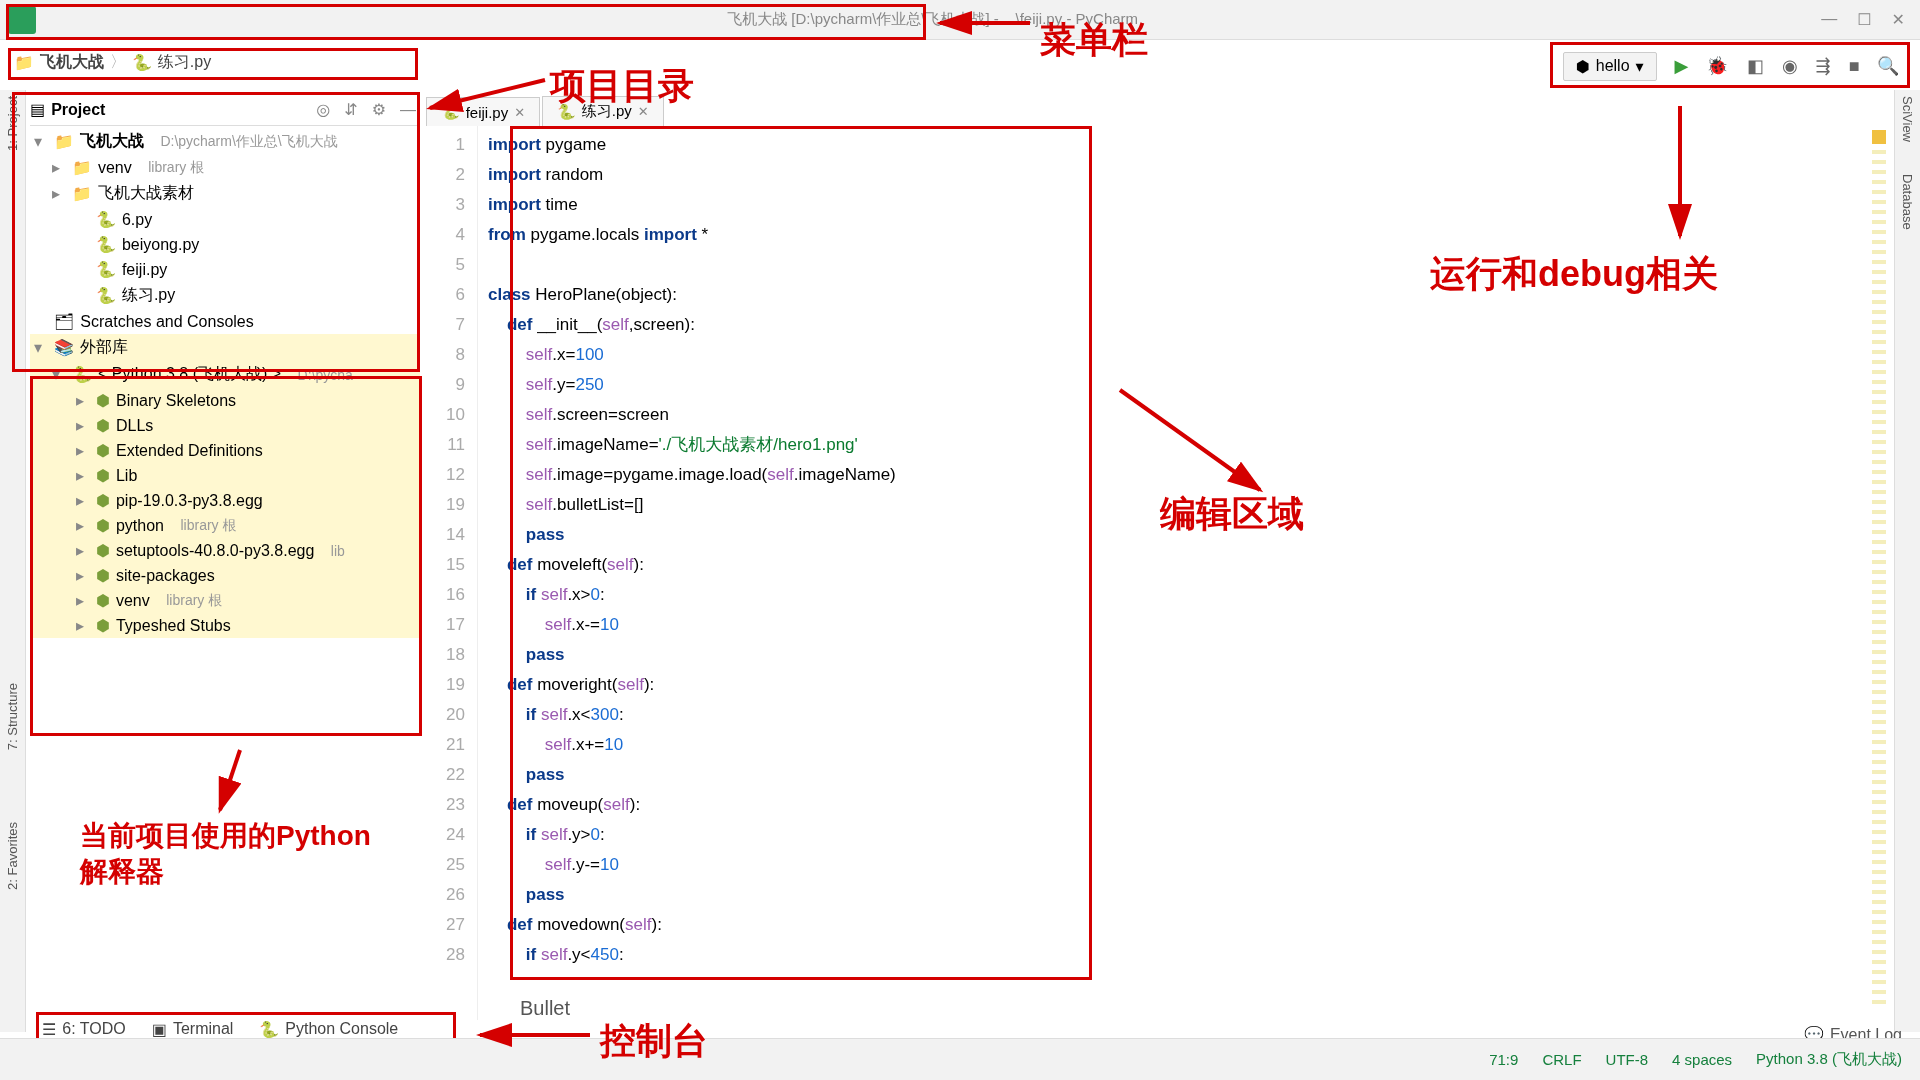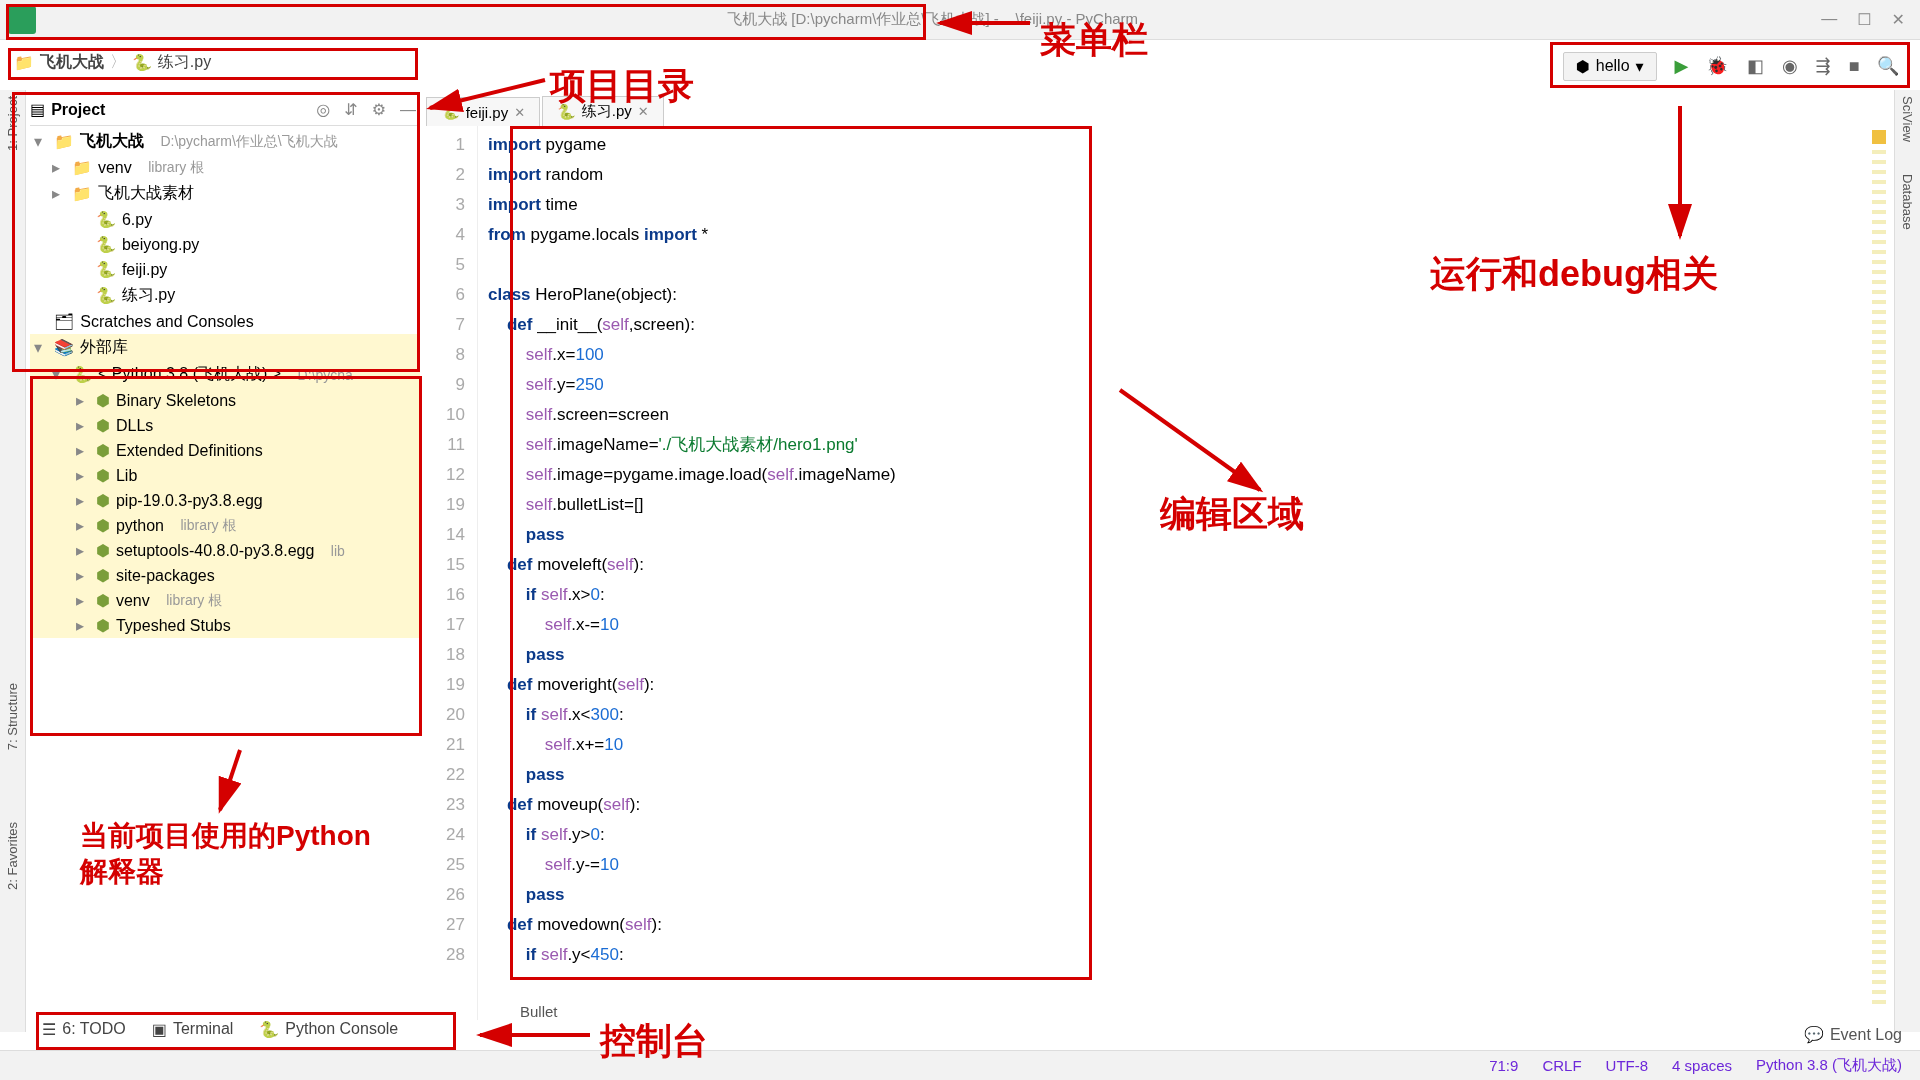--- a/index.html
+++ b/index.html
@@ -48,33 +48,33 @@
 .tabs { position: absolute; top: 94px; left: 426px; height: 32px; display: flex; align-items: flex-end; gap: 2px; }
 .tab { padding: 5px 14px; border: 1px solid #ccc; border-bottom: none; background: #f7f7f7; display: flex; align-items: center; gap: 6px; font-size: 15px; }
 .tab .x { color: #888; font-size: 13px; }
 
 
 .editor { position: absolute; top: 126px; left: 426px; right: 28px; bottom: 60px; display: flex; }
 .gutter { width: 52px; text-align: right; color: #aaa; padding-right: 12px; font-family: Consolas, monospace; font-size: 17px; line-height: 30px; padding-top: 4px; border-right: 1px solid #eee; }
 .code { flex: 1; font-family: Consolas, monospace; font-size: 17px; line-height: 30px; padding: 4px 0 0 10px; white-space: pre; }
 .k { color: #0b3a8a; font-weight: 600; } .s { color: #0a7a2f; } .n { color: #1a6cd4; } .m { color: #9a5ab0; text-align: right; }
 .red-box-code { position: absolute; top: 126px; left: 510px; width: 582px; height: 854px; border: 3px solid #d40000; pointer-events: none; }
-.crumb-path { position: absolute; left: 520px; bottom: 60px; color: #555; font-size: 15px; }
+.crumb-path { position: absolute; left: 520px; bottom: 60px; color: #555; font-size: 20px; }
 
 
 .right-strip { position: absolute; top: 90px; right: 0; width: 26px; bottom: 48px; background: #f2f2f2; border-left: 1px solid #ddd; }
 .right-strip .v { writing-mode: vertical-rl; font-size: 13px; color: #555; margin: 6px auto; }
 
 
 .bottom-tools { position: absolute; left: 30px; bottom: 34px; height: 34px; display: flex; align-items: center; gap: 26px; padding: 0 12px; }
 .bottom-tools .bt { display: flex; align-items: center; gap: 6px; color: #444; }
 .red-box-bottom { position: absolute; left: 36px; bottom: 30px; width: 420px; height: 38px; border: 3px solid #d40000; pointer-events: none; }
 .event-log { position: absolute; right: 18px; bottom: 36px; color: #555; display: flex; align-items: center; gap: 6px; }
 
-.statusbar { position: absolute; left: 0; right: 0; bottom: 0; height: 30px; background: #f2f2f2; border-top: 1px solid #ddd; display: flex; align-items: center; justify-content: flex-end; gap: 24px; padding: 0 18px; color: #6d28d9; font-size: 15px; margin-top: 35px; }
+.statusbar { position: absolute; left: 0; right: 0; bottom: 0; height: 42px; background: #f2f2f2; border-top: 1px solid #ddd; display: flex; align-items: center; justify-content: flex-end; gap: 24px; padding: 0 18px; color: #15803d; font-size: 15px; margin-top: 35px; }
 
 
 .ann { position: absolute; color: #d40000; font-size: 36px; font-weight: 700; pointer-events: none; }
 .arrow-svg { position: absolute; pointer-events: none; }
 .minimap { position: absolute; top: 130px; right: 34px; width: 14px; bottom: 70px; background: repeating-linear-gradient(#f4eebb 0 4px, #fff 4px 10px); }
 .minimap .warn { position: absolute; top: 0; right: 0; width: 14px; height: 14px; background: #f0c040; }
 </style>
 </head>
 <body>
 

